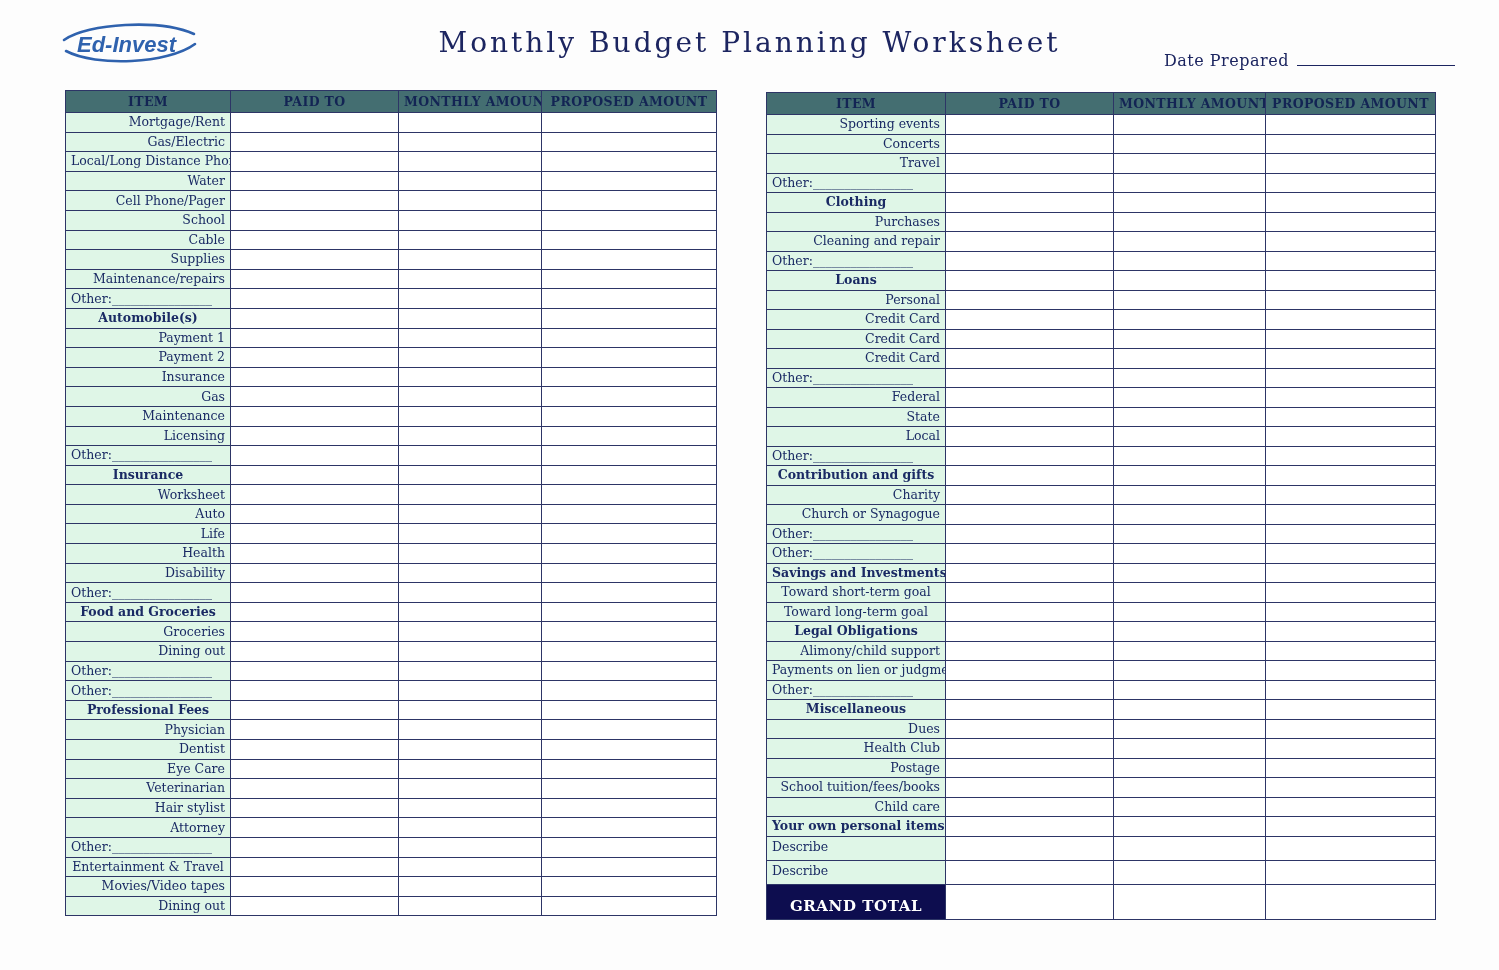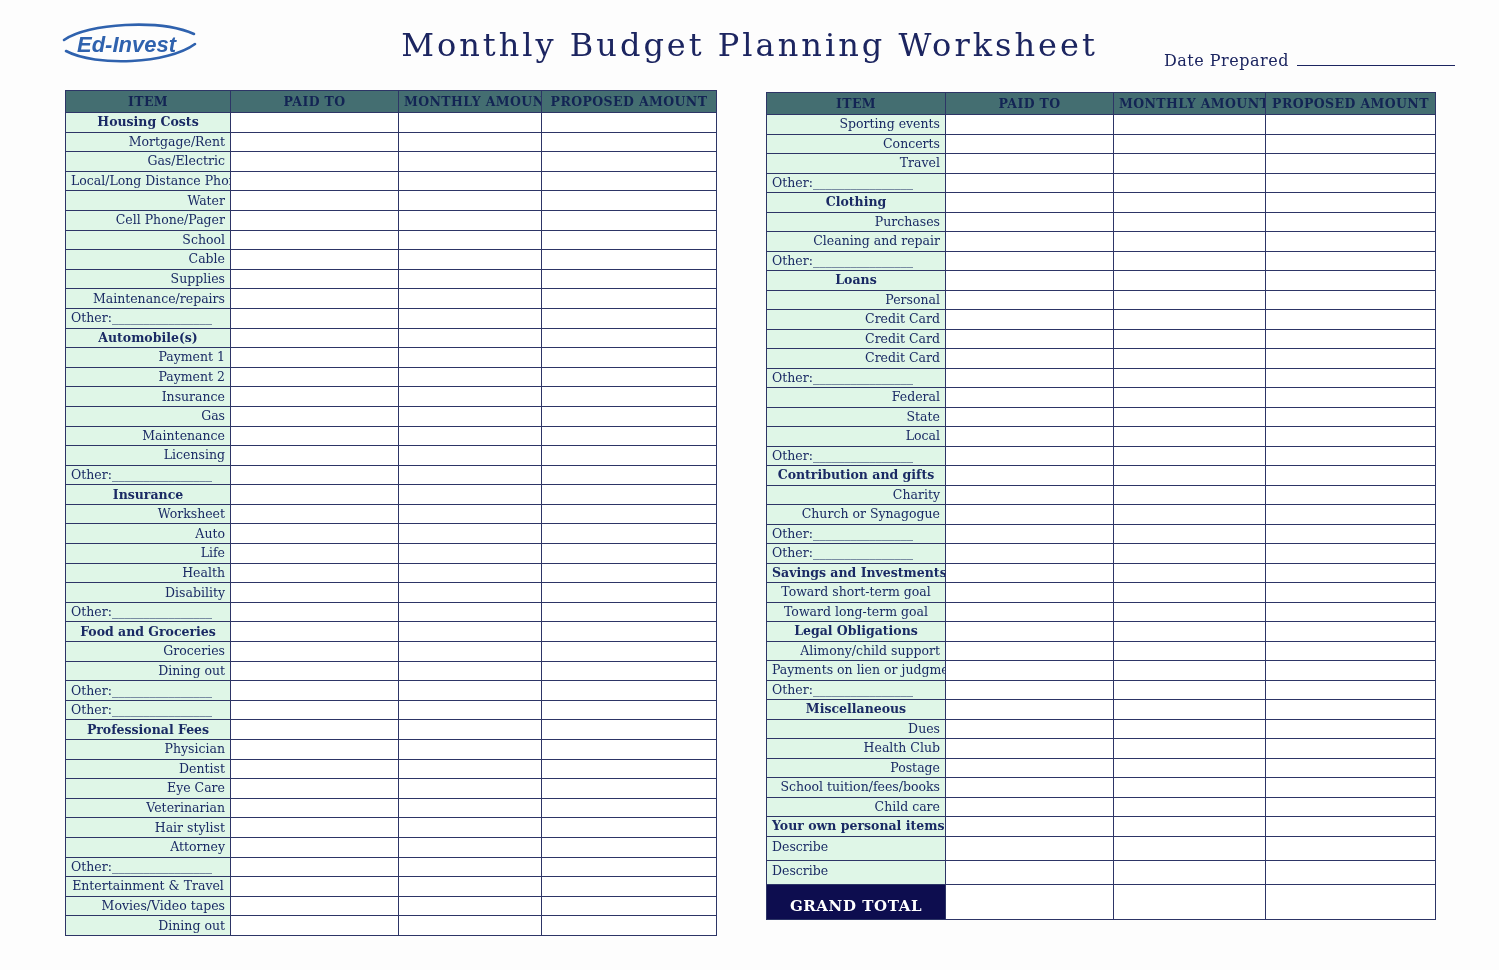--- a/index.html
+++ b/index.html
@@ -6,21 +6,21 @@
   body{
     width:1499px;height:970px;position:relative;overflow:hidden;
     background:#fdfdfd;
     font-family:"DejaVu Serif", serif;
   }
 
   
   .logo-wrap{position:absolute;left:60px;top:18px;width:140px;height:52px;}
   .page-title{
     position:absolute;left:0;top:26px;width:100%;
-    text-align:center;font-size:32px;color:#1c2560;
+    text-align:center;font-size:28px;color:#1c2560;
     letter-spacing:3px;font-weight:500;
   }
   .date-prepared{
     position:absolute;left:1164px;top:51px;
     font-size:16px;color:#1c2560;letter-spacing:0.5px;white-space:nowrap;
   }
   .date-line{
     display:inline-block;width:158px;height:1px;
     border-bottom:1.6px solid #1c2560;margin-left:8px;vertical-align:baseline;
   }
@@ -90,26 +90,20 @@
       </colgroup>
       <thead>
         <tr class="hdr">
           <th>ITEM</th>
           <th>PAID TO</th>
           <th>MONTHLY AMOUNT</th>
           <th>PROPOSED AMOUNT</th>
         </tr>
       </thead>
       <tbody>
-        <tr class="row-category">
-          <td class="label">Housing Costs</td>
-          <td></td>
-          <td></td>
-          <td></td>
-        </tr>
         <tr class="row-item">
           <td class="label">Mortgage/Rent</td>
           <td></td>
           <td></td>
           <td></td>
         </tr>
         <tr class="row-item">
           <td class="label">Gas/Electric</td>
           <td></td>
           <td></td>

